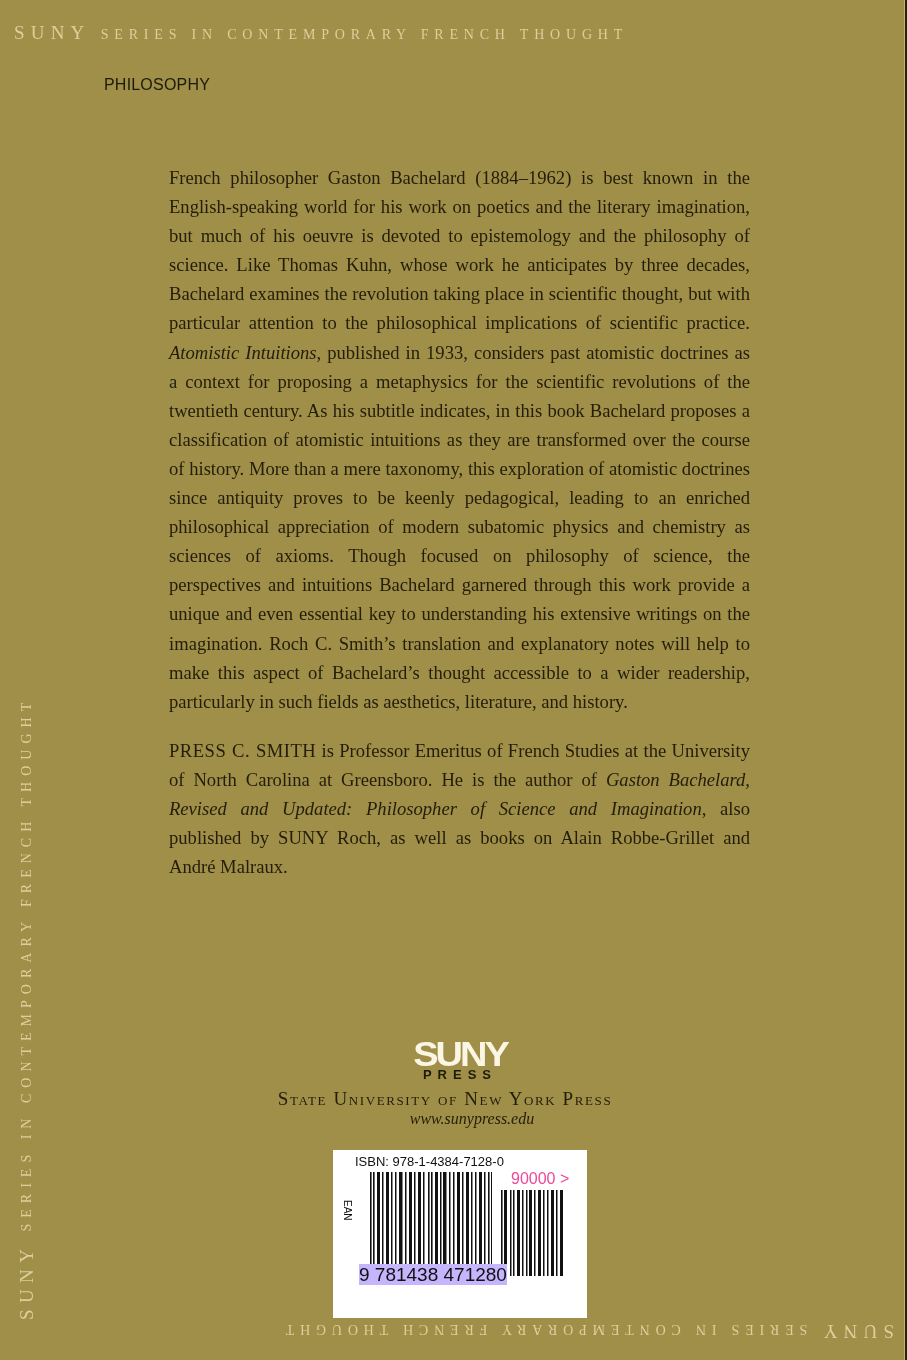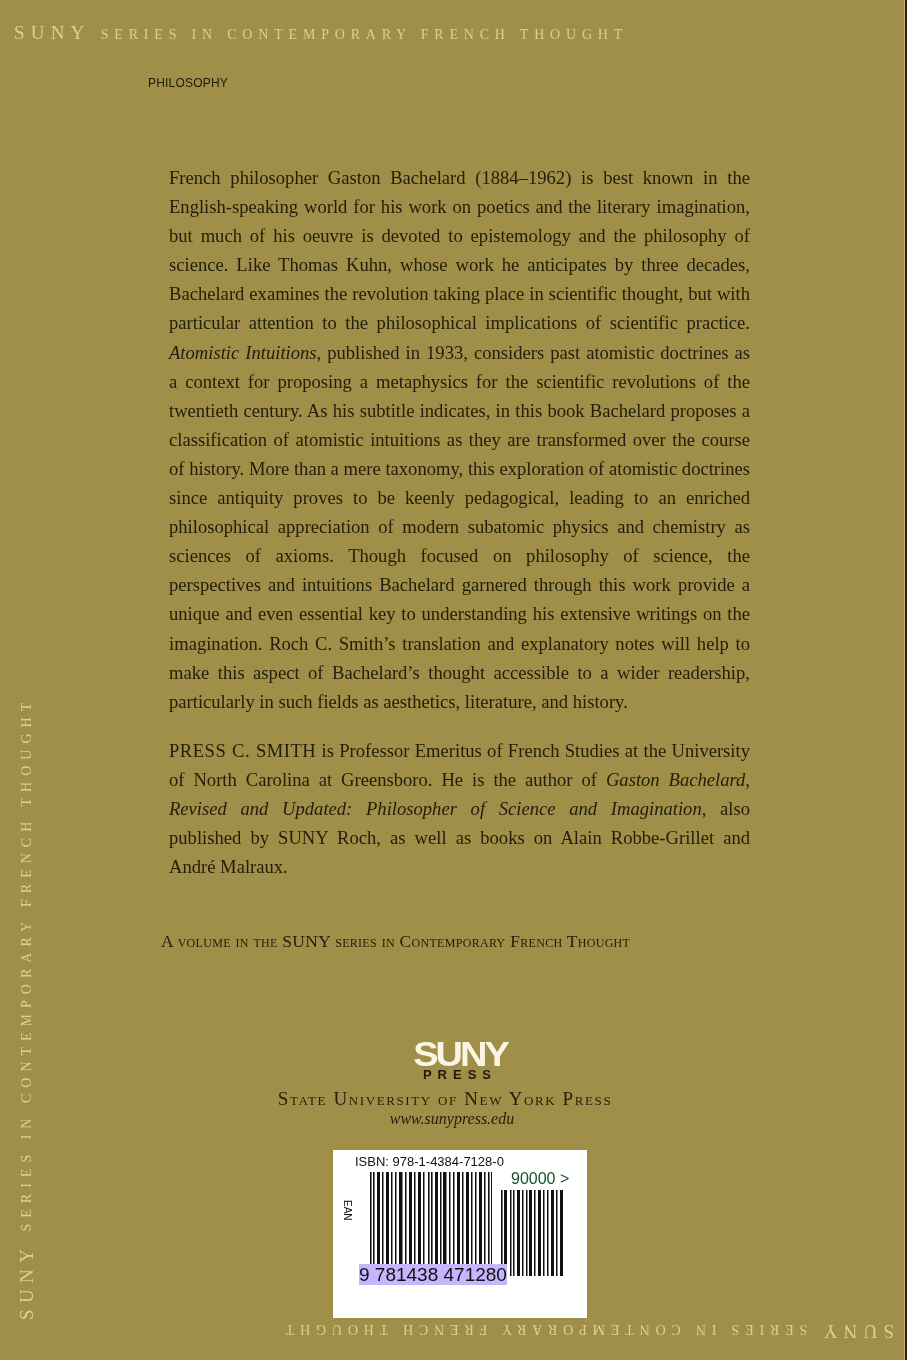--- a/index.html
+++ b/index.html
@@ -30,22 +30,22 @@
     position: absolute; left: 16px; top: 60px;
     width: 22px; height: 1260px;
     writing-mode: vertical-rl; transform: rotate(180deg);
     color: #dccf9a; font-size: 19px; letter-spacing: 6.4px; white-space: nowrap;
     text-align: left;
   }
   .band-left .sc { font-size: 14px; letter-spacing: 6px; }
 
   .category {
     position: absolute; left: 104px; top: 76px;
-    font-family: "Liberation Sans", sans-serif; font-size: 12px;
-    color: #1e1a08; letter-spacing: 0.2px; margin-left: 44px;
+    font-family: "Liberation Sans", sans-serif; font-size: 16px;
+    color: #1e1a08; letter-spacing: 0.2px;
   }
 
   .content {
     position: absolute; left: 161px; top: 155px; width: 597px;
     color: #231d0a; font-size: 18.6px; line-height: 29.1px;
     text-align: justify;
   }
   .content p { margin: 8px; }
   .content p + p { margin-top: 20px; }
   .content em { font-style: italic; }
@@ -68,21 +68,21 @@
   }
   .logo-press {
     font-family: "Liberation Sans", sans-serif; font-weight: bold;
     font-size: 13px; color: #1e1a08; letter-spacing: 6px; line-height: 12px; margin-top: -1px;
   }
   .publisher {
     position: absolute; left: 185px; top: 1088px; width: 520px; text-align: center;
     color: #231d0a; font-size: 19px; letter-spacing: 1.6px; font-variant: small-caps;
   }
   .website {
-    position: absolute; left: 192px; top: 1110px; width: 520px; text-align: center;
+    position: absolute; left: 212px; top: 1110px; width: 520px; text-align: center;
     color: #231d0a; font-size: 16px; font-style: italic;
   }
 
   .barcode-box {
     position: absolute; left: 333px; top: 1150px; width: 254px; height: 168px;
     background: #ffffff;
   }
   .isbn-label {
     position: absolute; left: 22px; top: 4px;
     font-family: "Liberation Sans", sans-serif; font-size: 13px; color: #111;
@@ -96,21 +96,21 @@
   .bars-add { position: absolute; left: 168px; top: 40px; height: 86px; width: 64px; }
   .bars-main svg, .bars-add svg { display: block; }
   .ean-digits {
     position: absolute; left: 26px; top: 114px;
     font-family: "Liberation Sans", sans-serif; font-size: 19px; color: #111;
     background: transparent; letter-spacing: 0px;
   }
   .ean-digits span { background: #c4b5fd; }
   .addon-digits {
     position: absolute; left: 178px; top: 20px;
-    font-family: "Liberation Sans", sans-serif; font-size: 16px; color: #14532d;
+    font-family: "Liberation Sans", sans-serif; font-size: 16px; color: #ec4899;
   }
 </style>
 </head>
 <body>
 
 <div class="cover"></div>
 <div class="edge-line2"></div>
 <div class="edge-line"></div>
 
 <div class="band-top">
@@ -129,21 +129,20 @@
 </div>
 
 <div class="category">PHILOSOPHY</div>
 
 <div class="content">
   <p><span>French philosopher Gaston Bachelard (1884–1962) is best known in the English-speaking world for his work on poetics and the literary imagination, but much of his oeuvre is devoted to epistemology and the philosophy of science. Like Thomas Kuhn, whose work he anticipates by three decades, Bachelard examines the revolution taking place in scientific thought, but with particular attention to the philosophical implications of scientific practice. </span><em>Atomistic Intuitions</em><span>, published in 1933, considers past atomistic doctrines as a context for proposing a metaphysics for the scientific revolutions of the twentieth century. As his subtitle indicates, in this book Bachelard proposes a classification of atomistic intuitions as they are transformed over the course of history. More than a mere taxonomy, this exploration of atomistic doctrines since antiquity proves to be keenly pedagogical, leading to an enriched philosophical appreciation of modern subatomic physics and chemistry as sciences of axioms. Though focused on philosophy of science, the perspectives and intuitions Bachelard garnered through this work provide a unique and even essential key to understanding his extensive writings on the imagination. Roch C. Smith’s translation and explanatory notes will help to make this aspect of Bachelard’s thought accessible to a wider readership, particularly in such fields as aesthetics, literature, and history.</span></p>
   <p><span class="author-name">PRESS C. SMITH</span><span> is Professor Emeritus of French Studies at the University of North Carolina at Greensboro. He is the author of </span><em>Gaston Bachelard, Revised and Updated: Philosopher of Science and Imagination</em><span>, also published by SUNY Roch, as well as books on Alain Robbe-Grillet and André Malraux.</span></p>
 </div>
 
 <div class="series-note">
-  <div class="caps">A volume in the SUNY series in Contemporary French Thought</div>
 </div>
 
 <div class="logo">
   <div class="logo-suny">SUNY</div>
   <div class="logo-press">PRESS</div>
 </div>
 <div class="publisher">State University of New York Press</div>
 <div class="website">www.sunypress.edu</div>
 
 <div class="barcode-box">

